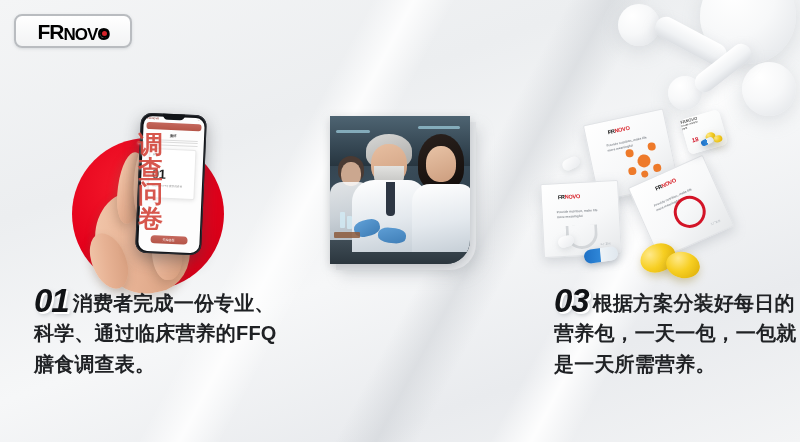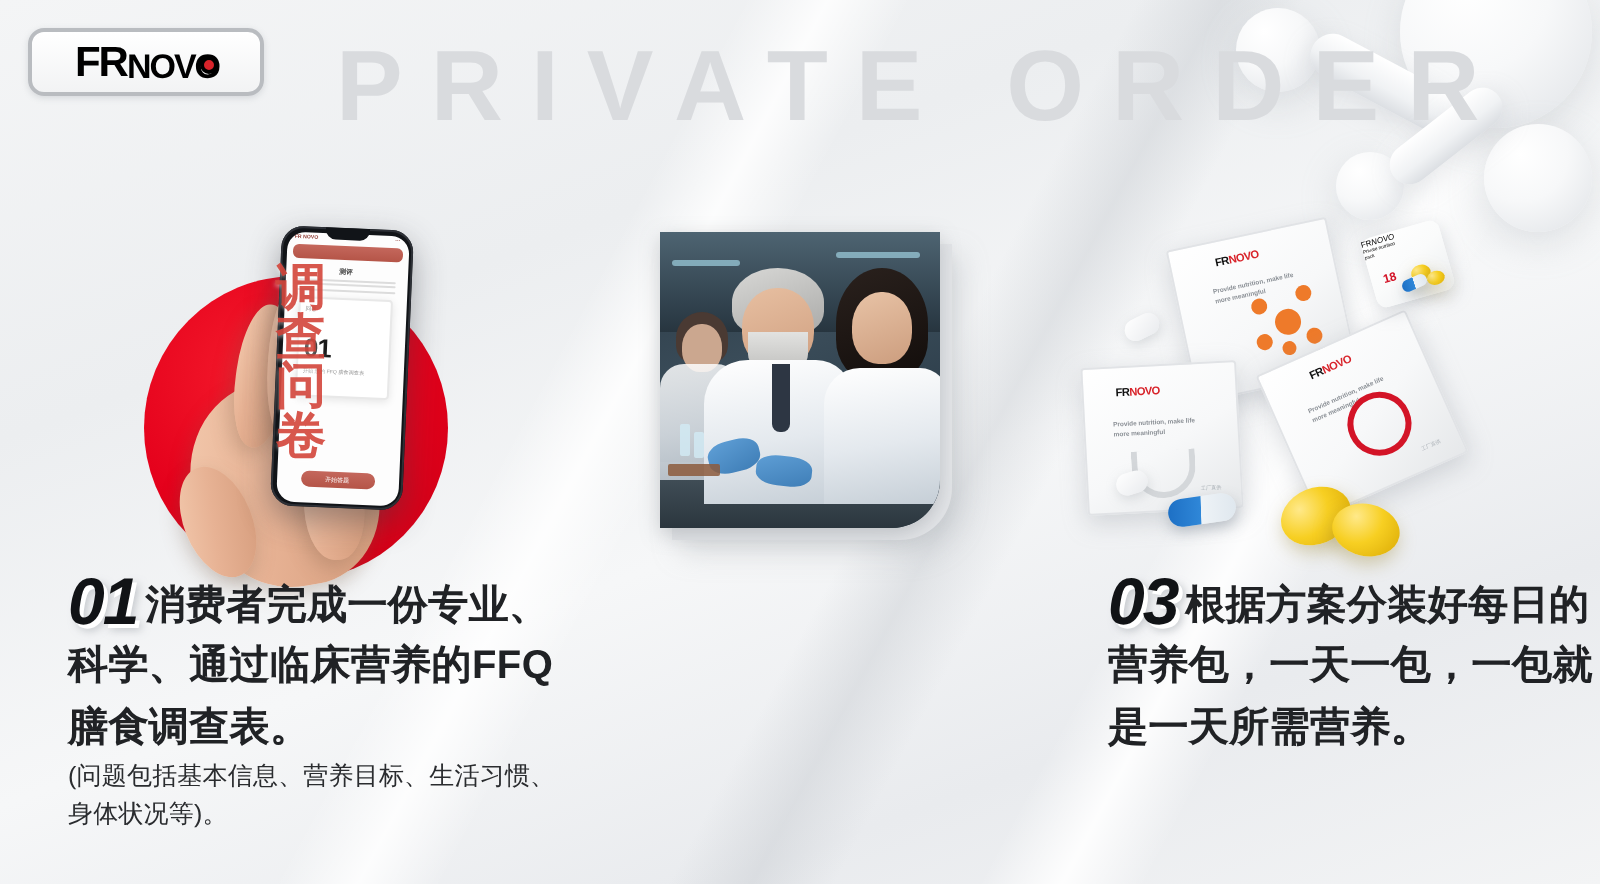--- a/index.html
+++ b/index.html
@@ -254,21 +254,20 @@
 
 <div id="stage">
 
   <div class="blob" style="left:700px; top:-32px; width:96px; height:96px;"></div>
   <div class="blob" style="left:742px; top:62px; width:54px; height:54px;"></div>
   <div class="blob" style="left:668px; top:76px; width:34px; height:34px;"></div>
   <div class="blob" style="left:618px; top:4px; width:42px; height:42px;"></div>
   <div class="bar" style="left:652px; top:30px; width:78px; height:22px; transform:rotate(28deg);"></div>
   <div class="bar" style="left:690px; top:58px; width:66px; height:20px; transform:rotate(-38deg);"></div>
 
-  <div id="bgword">PRIVATE ORDER</div>
 
   <div id="logo">
     <span class="lg">
       <span class="fr">FR</span>
         <span class="novo">NOVO</span>
         <span class="dot"></span>
     </span>
   </div>
 
 
@@ -382,21 +381,20 @@
     <div class="capsule-blue" style="left:52px; top:152px;"></div>
     <div class="softgel" style="left:108px; top:148px; width:36px; height:28px; transform:rotate(-22deg);"></div>
     <div class="softgel" style="left:134px; top:156px; width:34px; height:26px; transform:rotate(12deg);"></div>
     <div class="pillwhite" style="left:26px; top:140px; width:16px; height:11px; transform:rotate(-18deg);"></div>
     <div class="pillwhite" style="left:30px; top:62px; width:18px; height:11px; transform:rotate(-26deg);"></div>
   </div>
 
   <div class="step" id="step1">
     <span class="num">01</span>
     <span class="body">消费者完成一份专业、科学、通过临床营养的FFQ膳食调查表。</span>
-    <div class="note">(问题包括基本信息、营养目标、生活习惯、身体状况等)。</div>
   </div>
 
 
   <div class="step" id="step3">
     <span class="num">03</span>
     <span class="body">根据方案分装好每日的营养包，一天一包，一包就是一天所需营养。</span>
   </div>
 
 </div>
 

